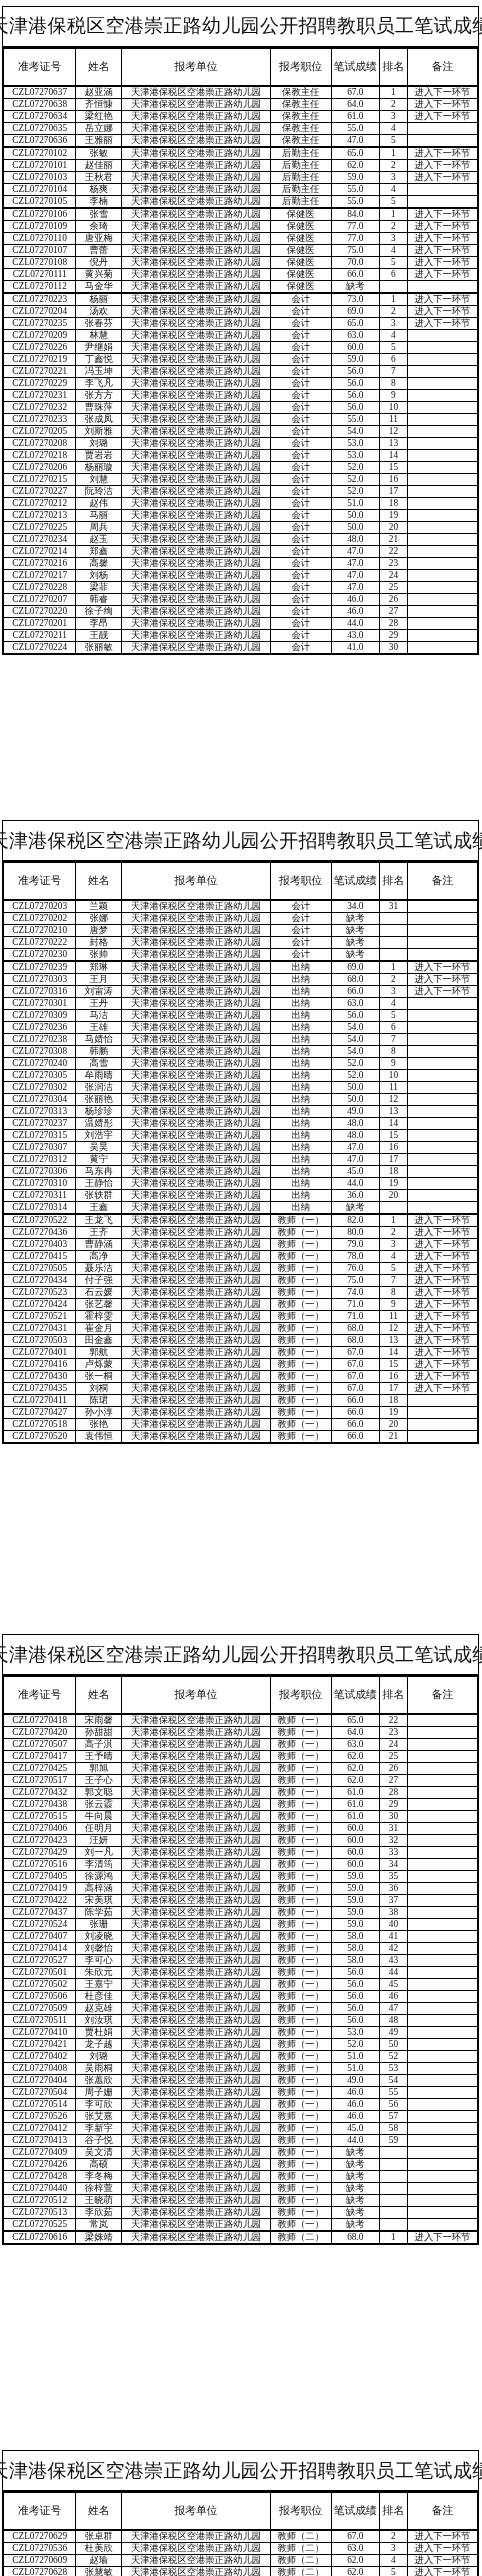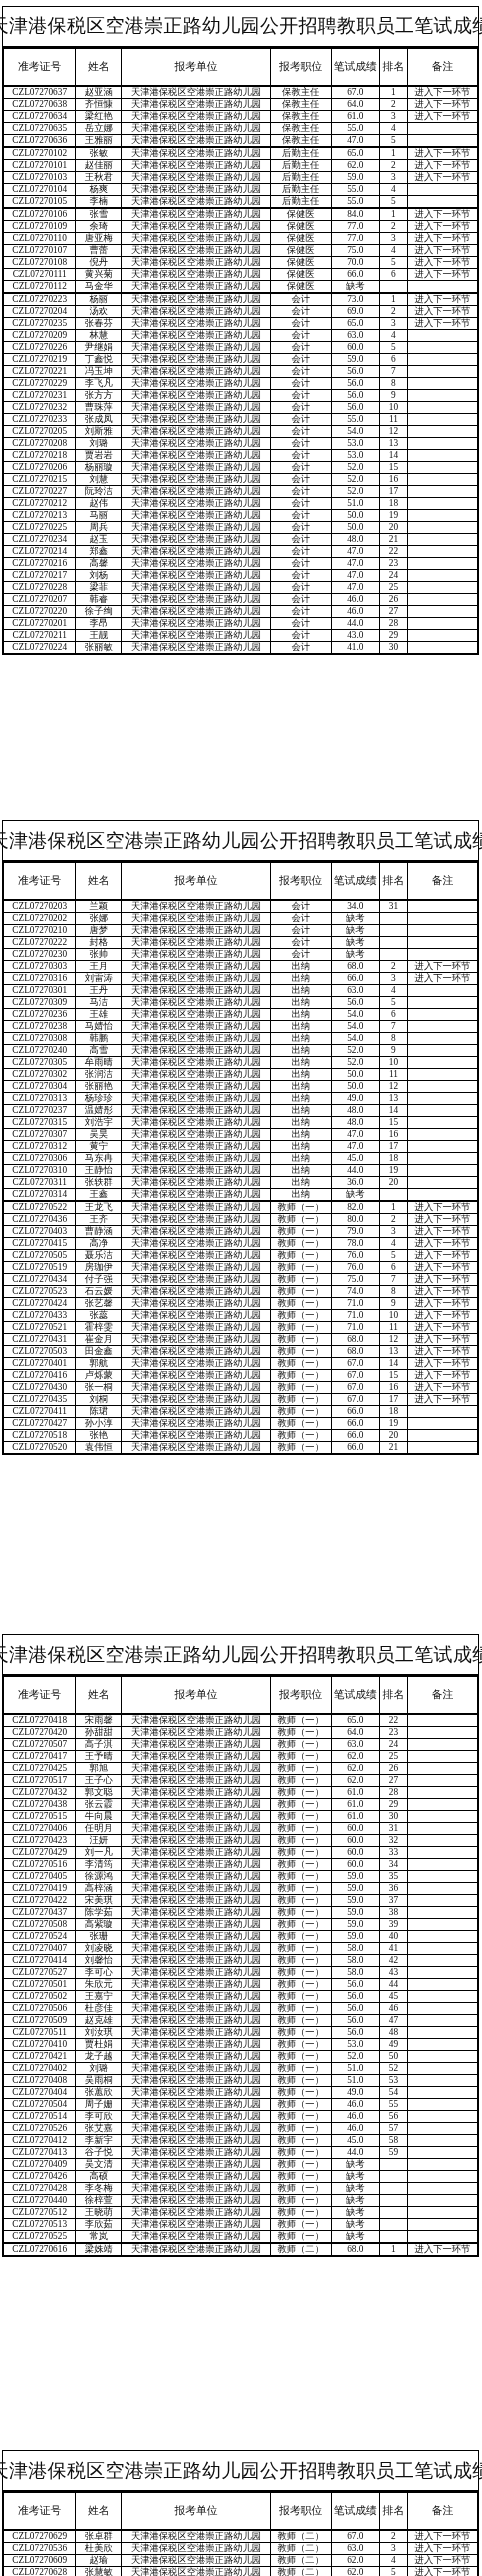--- a/index.html
+++ b/index.html
@@ -587,20 +587,29 @@
           </tr>
           <tr>
             <td class="cell-admission-no">CZL07270230</td>
             <td class="cell-name">张帅</td>
             <td class="cell-unit">天津港保税区空港崇正路幼儿园</td>
             <td class="cell-position">会计</td>
             <td class="cell-score">缺考</td>
             <td class="cell-rank"></td>
             <td class="cell-remark"></td>
           </tr>
+          <tr class="group-start">
+            <td class="cell-admission-no">CZL07270239</td>
+            <td class="cell-name">郑琳</td>
+            <td class="cell-unit">天津港保税区空港崇正路幼儿园</td>
+            <td class="cell-position">出纳</td>
+            <td class="cell-score">69.0</td>
+            <td class="cell-rank">1</td>
+            <td class="cell-remark">进入下一环节</td>
+          </tr>
           <tr>
             <td class="cell-admission-no">CZL07270303</td>
             <td class="cell-name">王月</td>
             <td class="cell-unit">天津港保税区空港崇正路幼儿园</td>
             <td class="cell-position">出纳</td>
             <td class="cell-score">68.0</td>
             <td class="cell-rank">2</td>
             <td class="cell-remark">进入下一环节</td>
           </tr>
           <tr>
@@ -813,29 +822,20 @@
           <tr>
             <td class="cell-admission-no">CZL07270505</td>
             <td class="cell-name">聂乐洁</td>
             <td class="cell-unit">天津港保税区空港崇正路幼儿园</td>
             <td class="cell-position">教师（一）</td>
             <td class="cell-score">76.0</td>
             <td class="cell-rank">5</td>
             <td class="cell-remark">进入下一环节</td>
           </tr>
           <tr>
-            <td class="cell-admission-no">CZL07270519</td>
-            <td class="cell-name">房珈伊</td>
-            <td class="cell-unit">天津港保税区空港崇正路幼儿园</td>
-            <td class="cell-position">教师（一）</td>
-            <td class="cell-score">76.0</td>
-            <td class="cell-rank">6</td>
-            <td class="cell-remark">进入下一环节</td>
-          </tr>
-          <tr>
             <td class="cell-admission-no">CZL07270434</td>
             <td class="cell-name">付子强</td>
             <td class="cell-unit">天津港保税区空港崇正路幼儿园</td>
             <td class="cell-position">教师（一）</td>
             <td class="cell-score">75.0</td>
             <td class="cell-rank">7</td>
             <td class="cell-remark">进入下一环节</td>
           </tr>
           <tr>
             <td class="cell-admission-no">CZL07270523</td>
@@ -846,29 +846,20 @@
             <td class="cell-rank">8</td>
             <td class="cell-remark">进入下一环节</td>
           </tr>
           <tr>
             <td class="cell-admission-no">CZL07270424</td>
             <td class="cell-name">张艺馨</td>
             <td class="cell-unit">天津港保税区空港崇正路幼儿园</td>
             <td class="cell-position">教师（一）</td>
             <td class="cell-score">71.0</td>
             <td class="cell-rank">9</td>
-            <td class="cell-remark">进入下一环节</td>
-          </tr>
-          <tr>
-            <td class="cell-admission-no">CZL07270433</td>
-            <td class="cell-name">张蕊</td>
-            <td class="cell-unit">天津港保税区空港崇正路幼儿园</td>
-            <td class="cell-position">教师（一）</td>
-            <td class="cell-score">71.0</td>
-            <td class="cell-rank">10</td>
             <td class="cell-remark">进入下一环节</td>
           </tr>
           <tr>
             <td class="cell-admission-no">CZL07270521</td>
             <td class="cell-name">霍梓雯</td>
             <td class="cell-unit">天津港保税区空港崇正路幼儿园</td>
             <td class="cell-position">教师（一）</td>
             <td class="cell-score">71.0</td>
             <td class="cell-rank">11</td>
             <td class="cell-remark">进入下一环节</td>
@@ -1138,29 +1129,20 @@
           <tr>
             <td class="cell-admission-no">CZL07270437</td>
             <td class="cell-name">陈学茹</td>
             <td class="cell-unit">天津港保税区空港崇正路幼儿园</td>
             <td class="cell-position">教师（一）</td>
             <td class="cell-score">59.0</td>
             <td class="cell-rank">38</td>
             <td class="cell-remark"></td>
           </tr>
           <tr>
-            <td class="cell-admission-no">CZL07270508</td>
-            <td class="cell-name">高紫璇</td>
-            <td class="cell-unit">天津港保税区空港崇正路幼儿园</td>
-            <td class="cell-position">教师（一）</td>
-            <td class="cell-score">59.0</td>
-            <td class="cell-rank">39</td>
-            <td class="cell-remark"></td>
-          </tr>
-          <tr>
             <td class="cell-admission-no">CZL07270524</td>
             <td class="cell-name">张珊</td>
             <td class="cell-unit">天津港保税区空港崇正路幼儿园</td>
             <td class="cell-position">教师（一）</td>
             <td class="cell-score">59.0</td>
             <td class="cell-rank">40</td>
             <td class="cell-remark"></td>
           </tr>
           <tr>
             <td class="cell-admission-no">CZL07270407</td>

